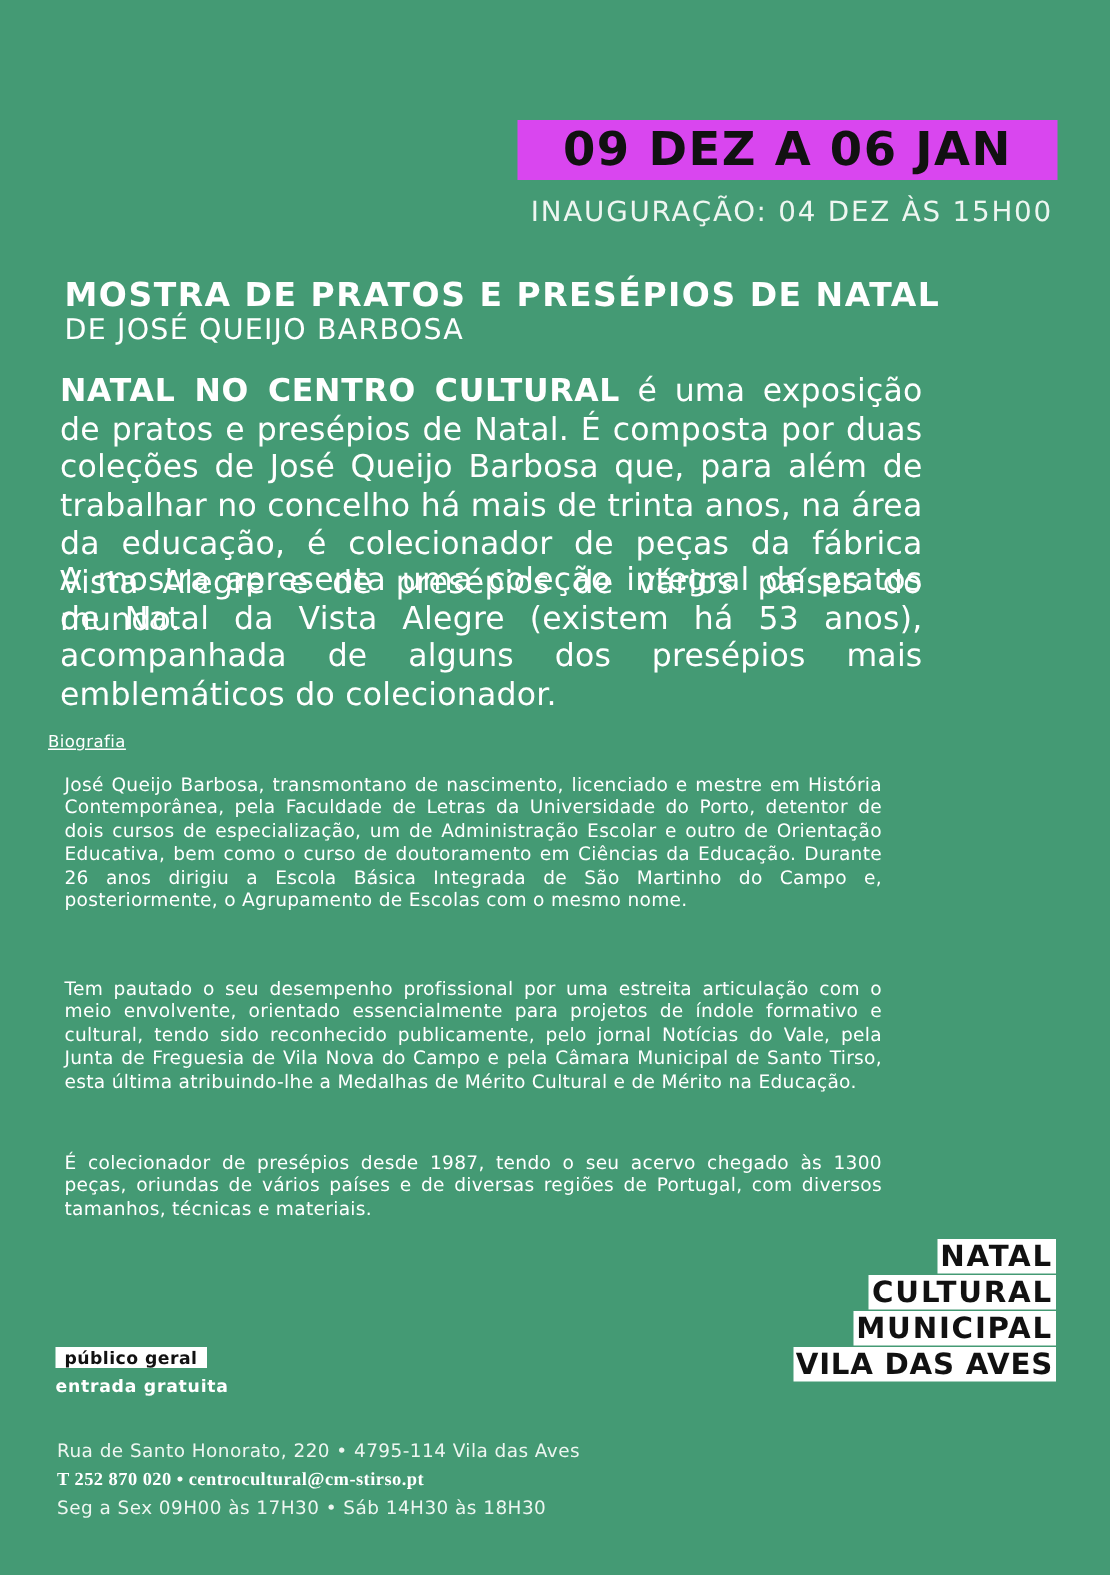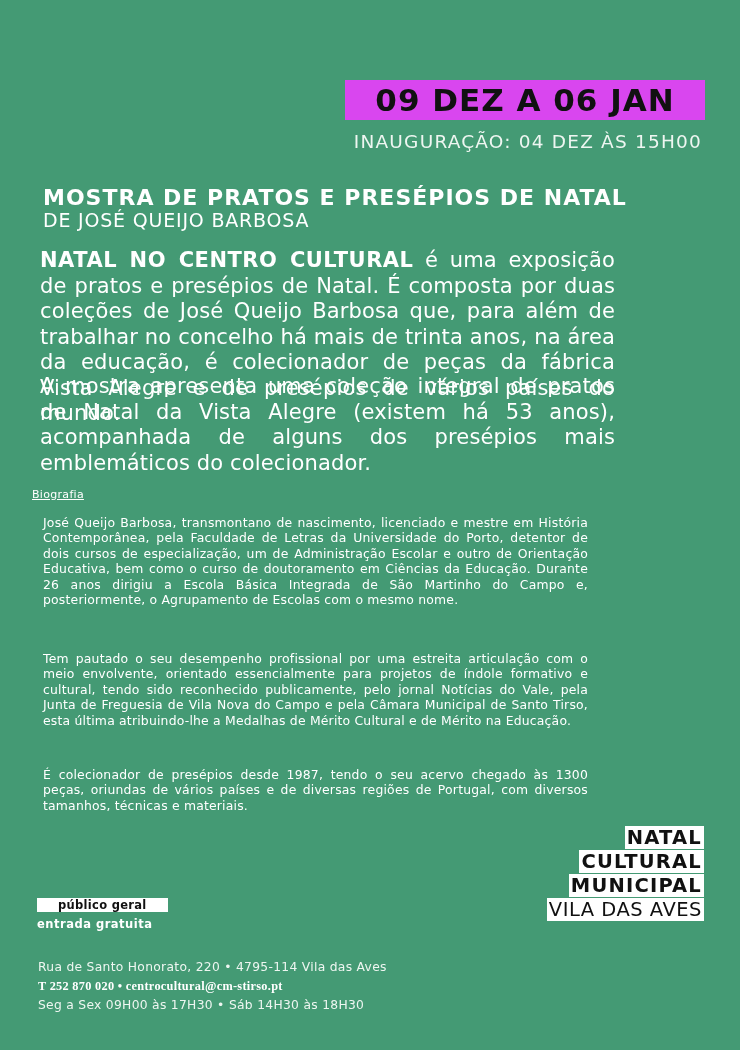--- a/index.html
+++ b/index.html
@@ -114,35 +114,35 @@
       font-weight: bold;
       font-size: 19.5px;
       line-height: 23px;
       height: 23px;
       padding: 0 2px;
       letter-spacing: 1.2px;
       margin-bottom: 1px;
       white-space: nowrap;
     }
     .logo-line.light {
-      font-weight: normal;
+      font-weight: bold;
       letter-spacing: 0.5px;
     }
 
     
     .audience-badge {
       position: absolute;
       left: 37px;
       top: 898px;
       background: #ffffff;
       color: #111111;
       font-weight: bold;
       font-size: 11.5px;
       line-height: 14px;
-      padding: 0 21px;
+      padding: 0 6px;
       letter-spacing: 0.3px;
     }
     .audience-free {
       position: absolute;
       left: 37px;
       top: 917px;
       font-weight: bold;
       font-size: 11.5px;
       letter-spacing: 0.5px;
     }

